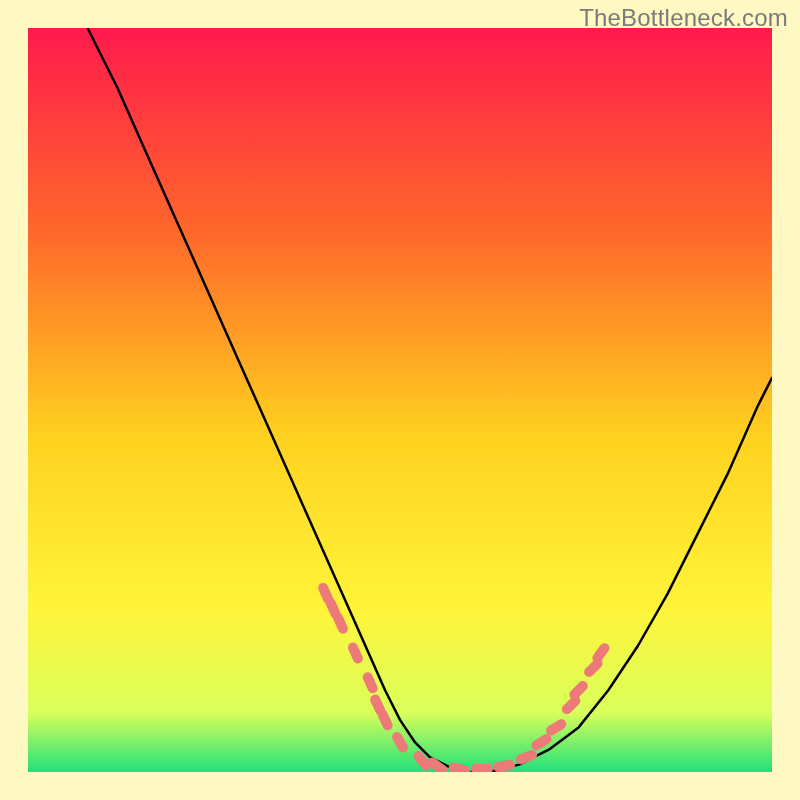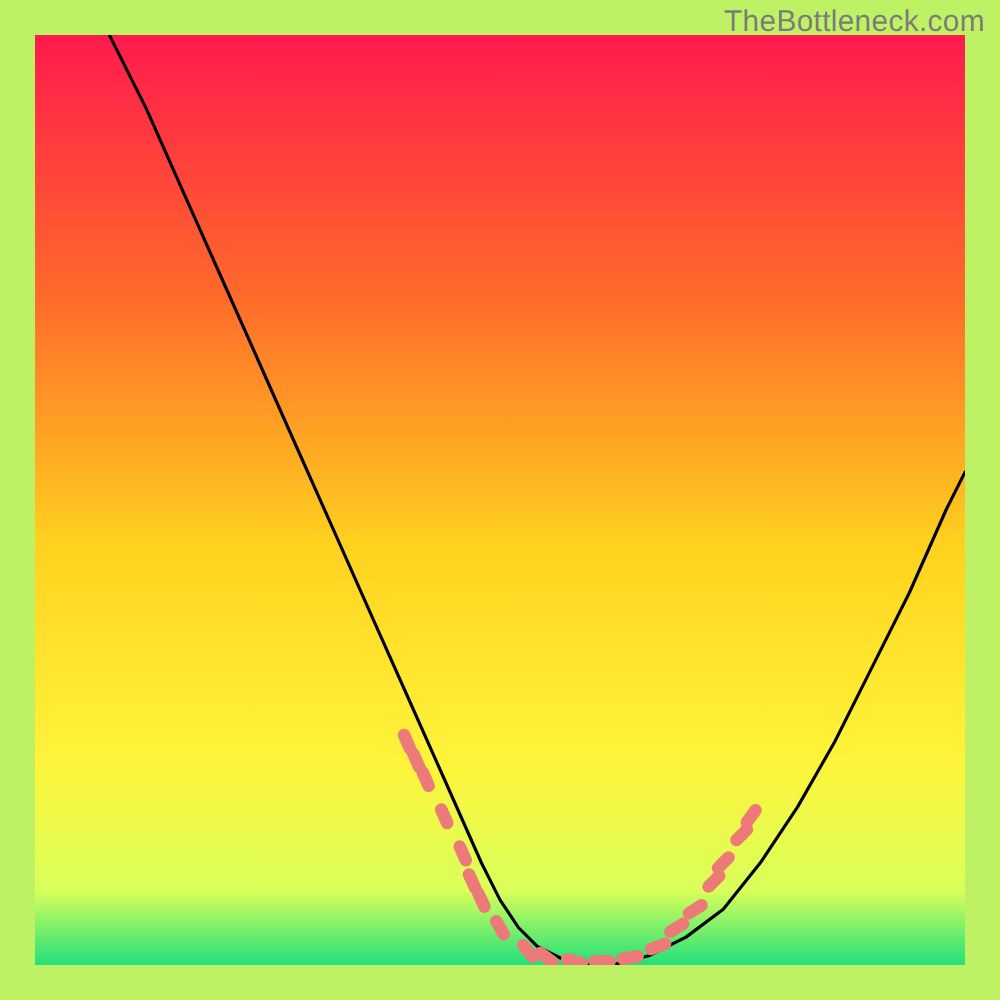--- a/index.html
+++ b/index.html
@@ -9,21 +9,21 @@
     height: 800px;
     background: #000;
     overflow: hidden;
   }
   .outer {
     position: absolute;
     left: 0;
     top: 0;
     width: 800px;
     height: 800px;
-    background: #bef264;
+    background: #fef9c3;
   }
   .plot {
     position: absolute;
     left: 28px;
     top: 28px;
     width: 744px;
     height: 744px;
   }
   .gradient {
     position: absolute;

